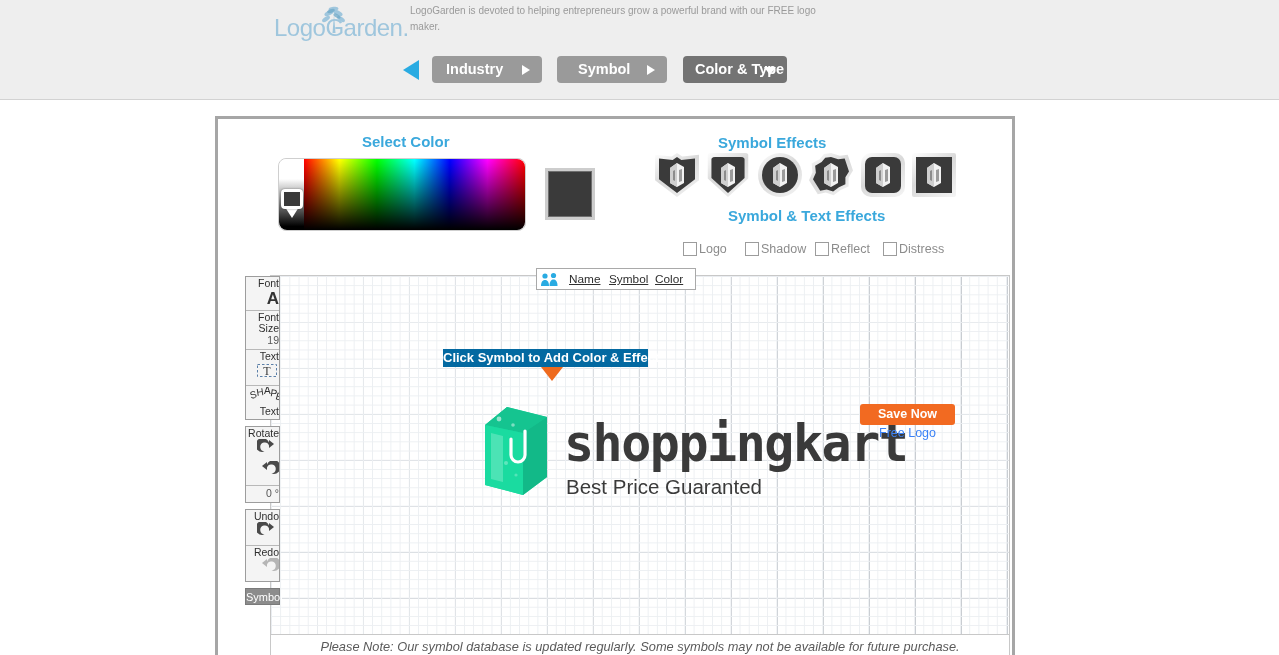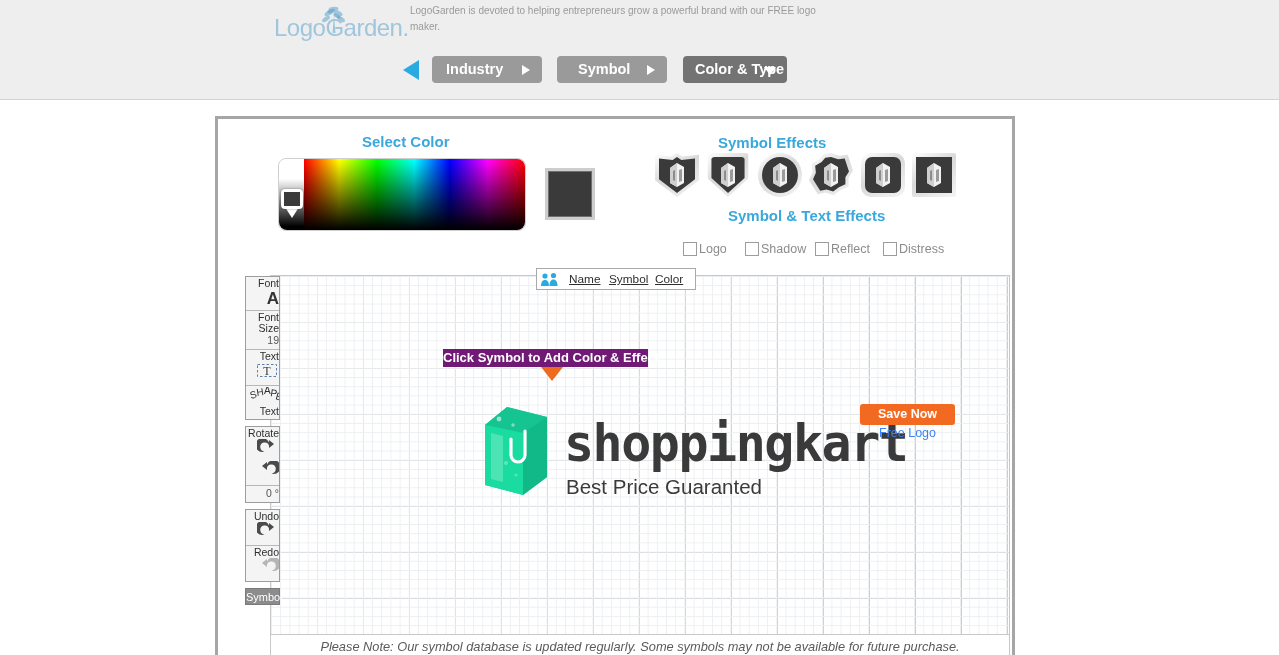--- a/index.html
+++ b/index.html
@@ -275,21 +275,21 @@
     text-decoration: underline; cursor: pointer;
   }
   #nsl-name { left: 32px; }
   #nsl-symbol { left: 72px; }
   #nsl-layout { left: 118px; }
 
   
   #tooltip {
     position: absolute; left: 225px; top: 230px;
     width: 205px; height: 18px;
-    background: #701a75;
+    background: #0369a1;
     color: #ffffff; font-size: 13px; font-weight: bold;
     line-height: 18px; text-align: center; white-space: nowrap;
   }
   #tooltip-tip {
     position: absolute; left: 98px; top: 18px;
     width: 0; height: 0;
     border-left: 11px solid transparent;
     border-right: 11px solid transparent;
     border-top: 14px solid #ee6a1e;
   }

